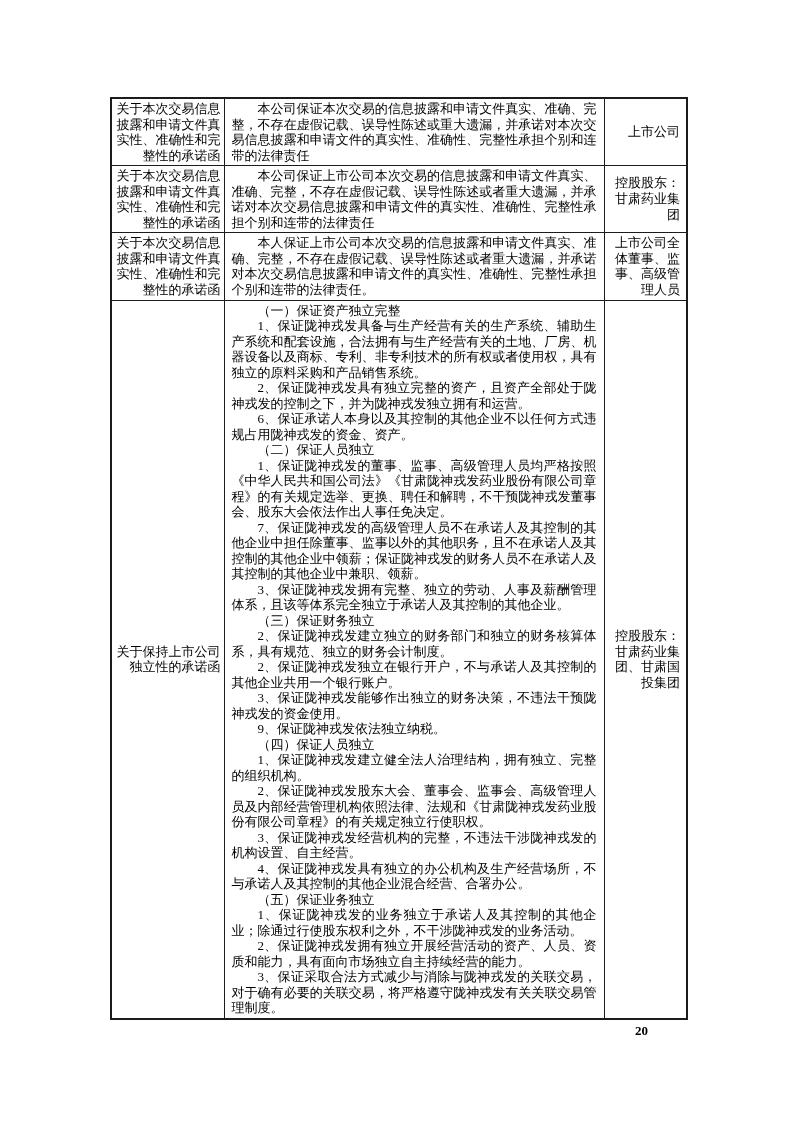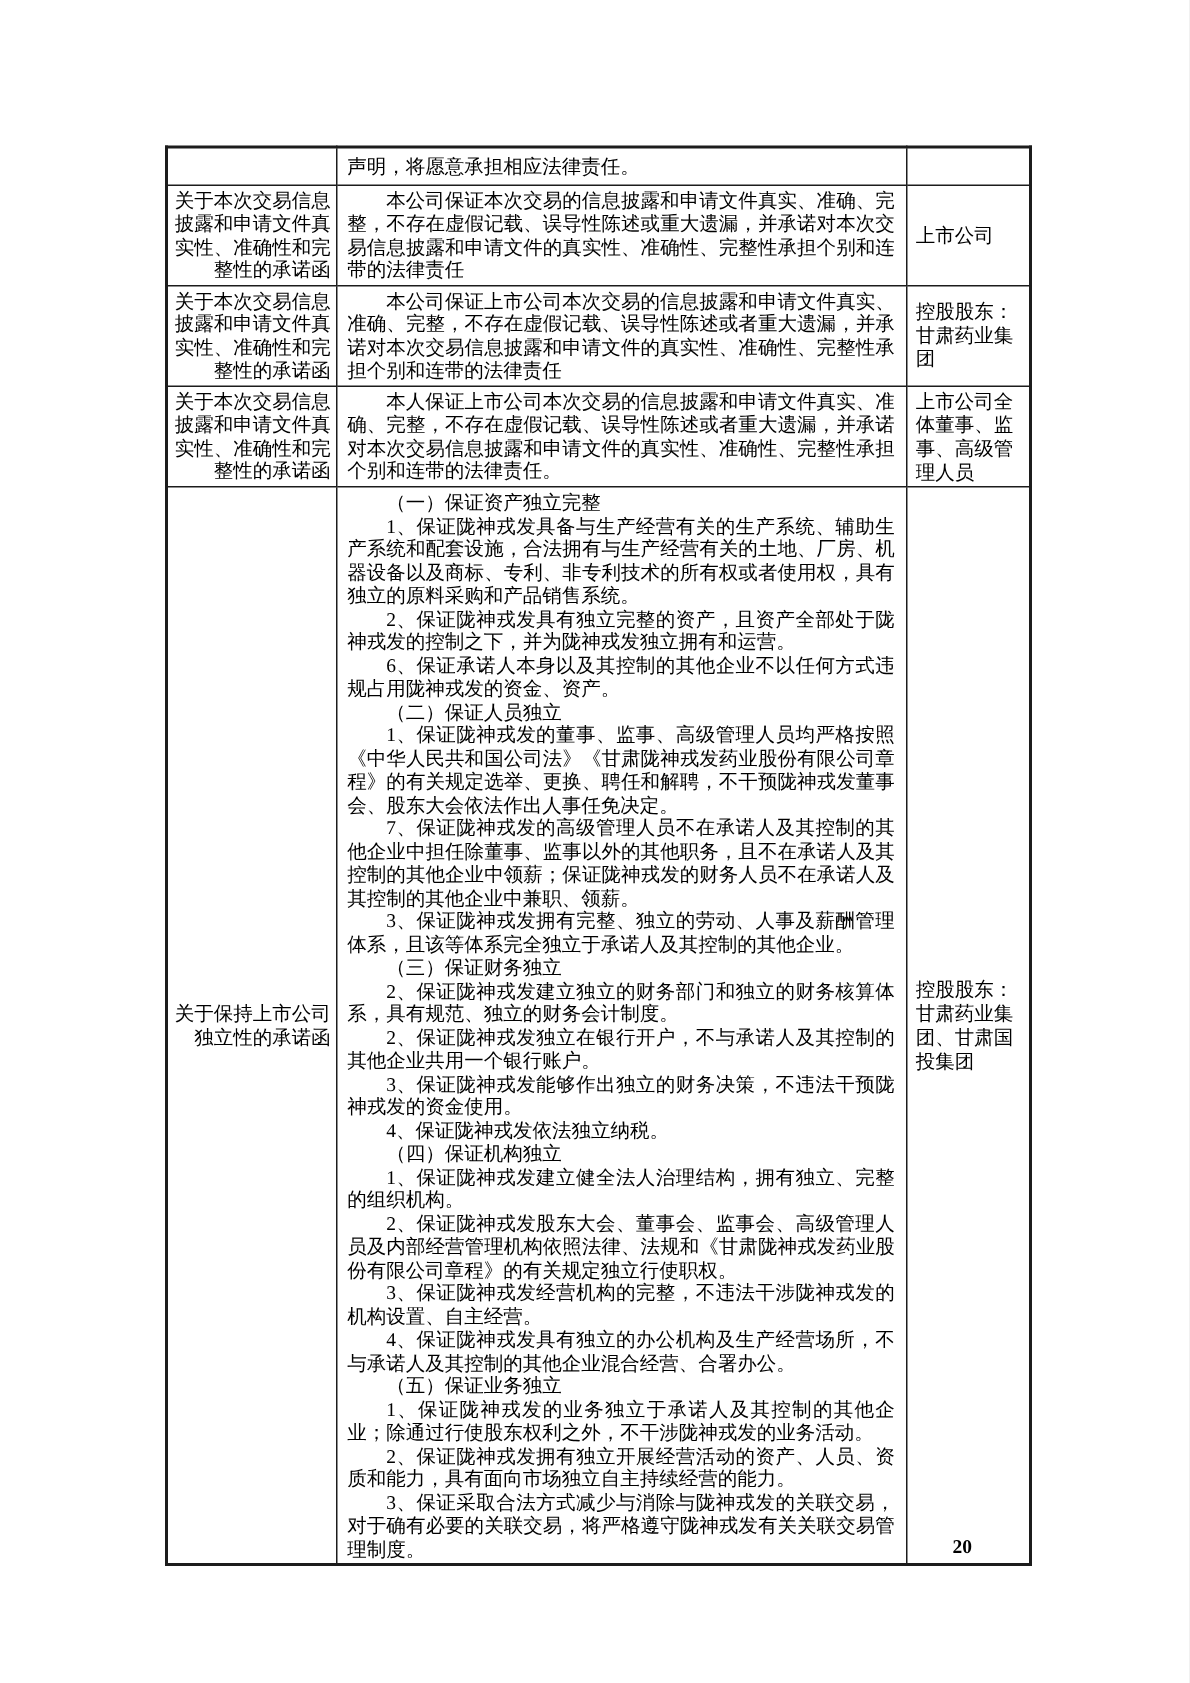--- a/index.html
+++ b/index.html
@@ -35,21 +35,21 @@
     padding: 2px 3px;
   }
   td.content {
     width: 380px;
     line-height: 15.5px;
     padding: 2px 7px;
     text-align: justify;
   }
   td.party {
     width: 83px;
-    text-align: left;
+    text-align: right;
     line-height: 15.7px;
     padding: 2px 6px;
   }
   p.para { margin: 0; text-indent: 2em; }
   p.para.flush { text-indent: 0; }
   tr.r0 { height: 25px; }
   tr.r1 { height: 61px; }
   tr.r2 { height: 66px; }
   tr.r3 { height: 60px; }
   tr.r4 { height: 705px; }
@@ -67,27 +67,20 @@
 
 <div class="page">
 
   <table class="commitments">
     <colgroup>
       <col style="width:113px">
       <col style="width:380px">
       <col style="width:83px">
     </colgroup>
     <tbody>
-      <tr class="r0">
-        <td class="type"></td>
-        <td class="content">
-            <p class="para flush">声明，将愿意承担相应法律责任。</p>
-          </td>
-        <td class="party"></td>
-      </tr>
       <tr class="r1">
         <td class="type">关于本次交易信息披露和申请文件真实性、准确性和完整性的承诺函</td>
         <td class="content">
             <p class="para">本公司保证本次交易的信息披露和申请文件真实、准确、完整，不存在虚假记载、误导性陈述或重大遗漏，并承诺对本次交易信息披露和申请文件的真实性、准确性、完整性承担个别和连带的法律责任</p>
           </td>
         <td class="party">上市公司</td>
       </tr>
       <tr class="r2">
         <td class="type">关于本次交易信息披露和申请文件真实性、准确性和完整性的承诺函</td>
         <td class="content">
@@ -110,22 +103,22 @@
             <p class="para">2、保证陇神戎发具有独立完整的资产，且资产全部处于陇神戎发的控制之下，并为陇神戎发独立拥有和运营。</p>
             <p class="para">6、保证承诺人本身以及其控制的其他企业不以任何方式违规占用陇神戎发的资金、资产。</p>
             <p class="para">（二）保证人员独立</p>
             <p class="para">1、保证陇神戎发的董事、监事、高级管理人员均严格按照《中华人民共和国公司法》《甘肃陇神戎发药业股份有限公司章程》的有关规定选举、更换、聘任和解聘，不干预陇神戎发董事会、股东大会依法作出人事任免决定。</p>
             <p class="para">7、保证陇神戎发的高级管理人员不在承诺人及其控制的其他企业中担任除董事、监事以外的其他职务，且不在承诺人及其控制的其他企业中领薪；保证陇神戎发的财务人员不在承诺人及其控制的其他企业中兼职、领薪。</p>
             <p class="para">3、保证陇神戎发拥有完整、独立的劳动、人事及薪酬管理体系，且该等体系完全独立于承诺人及其控制的其他企业。</p>
             <p class="para">（三）保证财务独立</p>
             <p class="para">2、保证陇神戎发建立独立的财务部门和独立的财务核算体系，具有规范、独立的财务会计制度。</p>
             <p class="para">2、保证陇神戎发独立在银行开户，不与承诺人及其控制的其他企业共用一个银行账户。</p>
             <p class="para">3、保证陇神戎发能够作出独立的财务决策，不违法干预陇神戎发的资金使用。</p>
-            <p class="para">4、保证陇神戎发依法独立纳税。</p>
-            <p class="para">（四）保证机构独立</p>
+            <p class="para">9、保证陇神戎发依法独立纳税。</p>
+            <p class="para">（四）保证人员独立</p>
             <p class="para">1、保证陇神戎发建立健全法人治理结构，拥有独立、完整的组织机构。</p>
             <p class="para">2、保证陇神戎发股东大会、董事会、监事会、高级管理人员及内部经营管理机构依照法律、法规和《甘肃陇神戎发药业股份有限公司章程》的有关规定独立行使职权。</p>
             <p class="para">3、保证陇神戎发经营机构的完整，不违法干涉陇神戎发的机构设置、自主经营。</p>
             <p class="para">4、保证陇神戎发具有独立的办公机构及生产经营场所，不与承诺人及其控制的其他企业混合经营、合署办公。</p>
             <p class="para">（五）保证业务独立</p>
             <p class="para">1、保证陇神戎发的业务独立于承诺人及其控制的其他企业；除通过行使股东权利之外，不干涉陇神戎发的业务活动。</p>
             <p class="para">2、保证陇神戎发拥有独立开展经营活动的资产、人员、资质和能力，具有面向市场独立自主持续经营的能力。</p>
             <p class="para">3、保证采取合法方式减少与消除与陇神戎发的关联交易，对于确有必要的关联交易，将严格遵守陇神戎发有关关联交易管理制度。</p>
           </td>
         <td class="party">控股股东：甘肃药业集团、甘肃国投集团</td>

